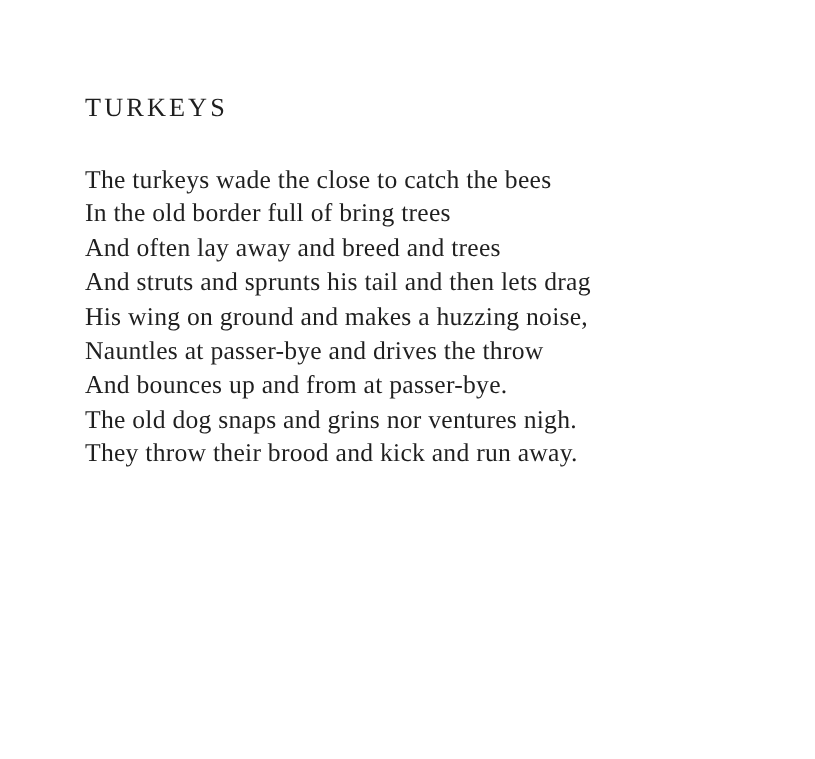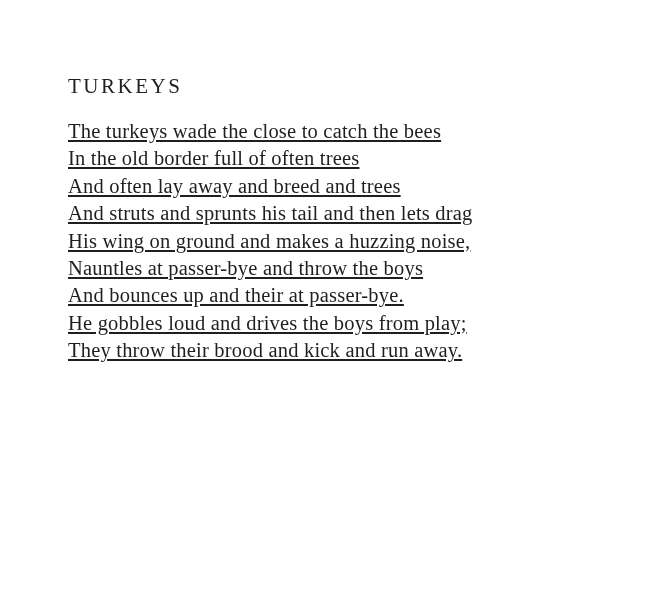--- a/index.html
+++ b/index.html
@@ -26,41 +26,40 @@
     margin: 0;
     font-size: 21px;
     font-weight: 400;
     letter-spacing: 2.5px;
     line-height: 24px;
     color: #1f1f1f;
   }
   .poem-stanza {
     position: absolute;
     left: 68px;
-    top: 118px;
+    top: 131px;
     width: 540px;
-    text-decoration: underline;
   }
   .poem-line {
     font-size: 20.5px;
     line-height: 27.4px;
     letter-spacing: 0.2px;
     white-space: nowrap;
     color: #1f1f1f;
   }
 </style>
 </head>
 <body>
 
 <div class="page">
   <h1 class="poem-title">TURKEYS</h1>
   <div class="poem-stanza">
     <div class="poem-line">The turkeys wade the close to catch the bees</div>
-    <div class="poem-line">In the old border full of often trees</div>
+    <div class="poem-line">In the old border full of bring trees</div>
     <div class="poem-line">And often lay away and breed and trees</div>
     <div class="poem-line">And struts and sprunts his tail and then lets drag</div>
     <div class="poem-line">His wing on ground and makes a huzzing noise,</div>
-    <div class="poem-line">Nauntles at passer-bye and throw the boys</div>
-    <div class="poem-line">And bounces up and their at passer-bye.</div>
-    <div class="poem-line">He gobbles loud and drives the boys from play;</div>
+    <div class="poem-line">Nauntles at passer-bye and drives the throw</div>
+    <div class="poem-line">And bounces up and from at passer-bye.</div>
+    <div class="poem-line">The old dog snaps and grins nor ventures nigh.</div>
     <div class="poem-line">They throw their brood and kick and run away.</div>
   </div>
 </div>
 
 </body></html>

